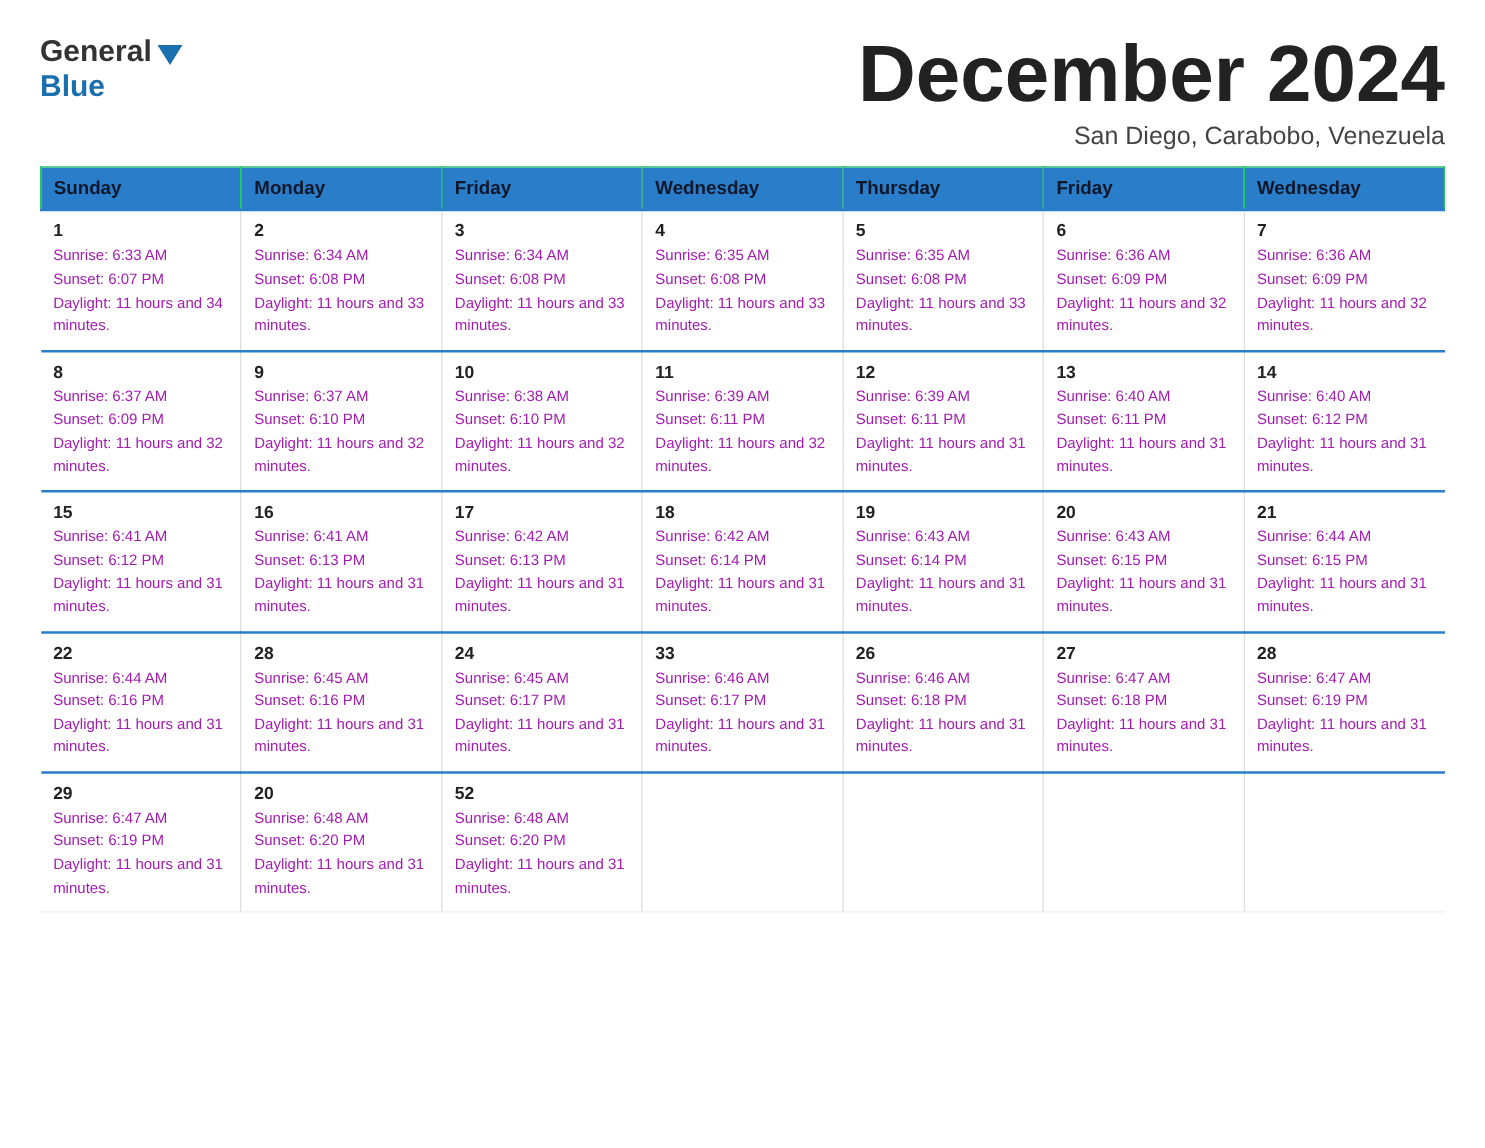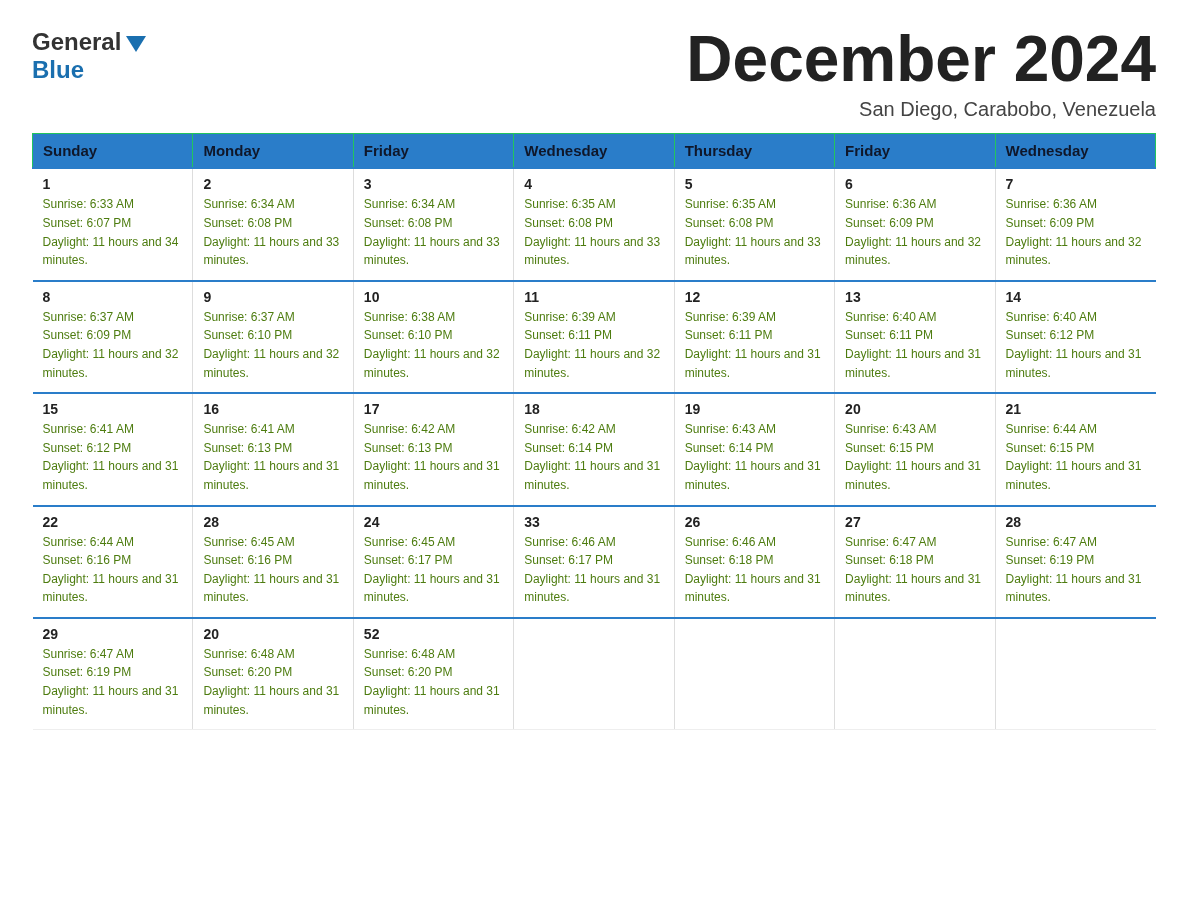--- a/index.html
+++ b/index.html
@@ -68,21 +68,21 @@
     }
     .day-number {
       font-size: 14px;
       font-weight: bold;
       color: #222;
       display: block;
       margin-bottom: 3px;
     }
     .day-info {
       font-size: 12px;
-      color: #4d7c0f;
+      color: #a21caf;
       line-height: 1.55;
     }
     .empty-cell {
       background: #fff;
     }
     .logo-wrapper {
       display: flex;
       align-items: center;
       gap: 4px;
     }

